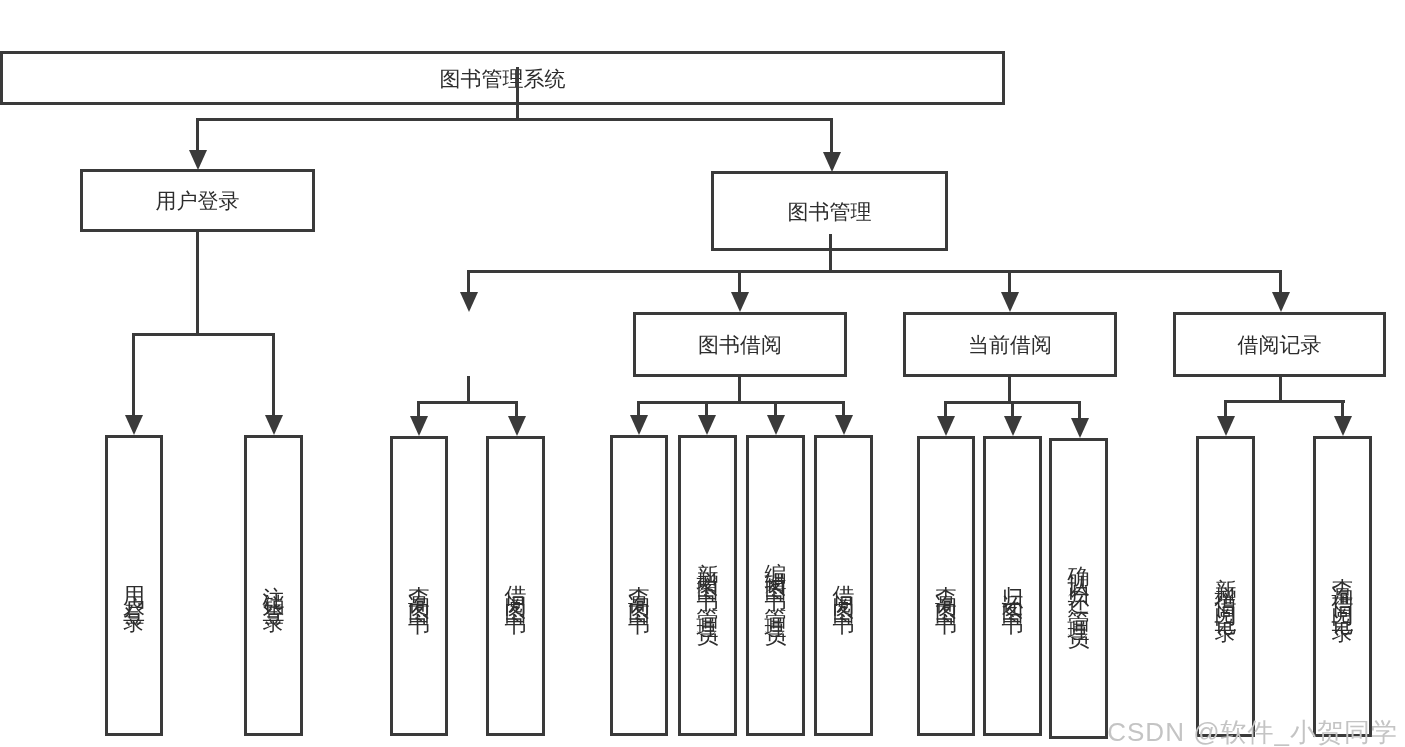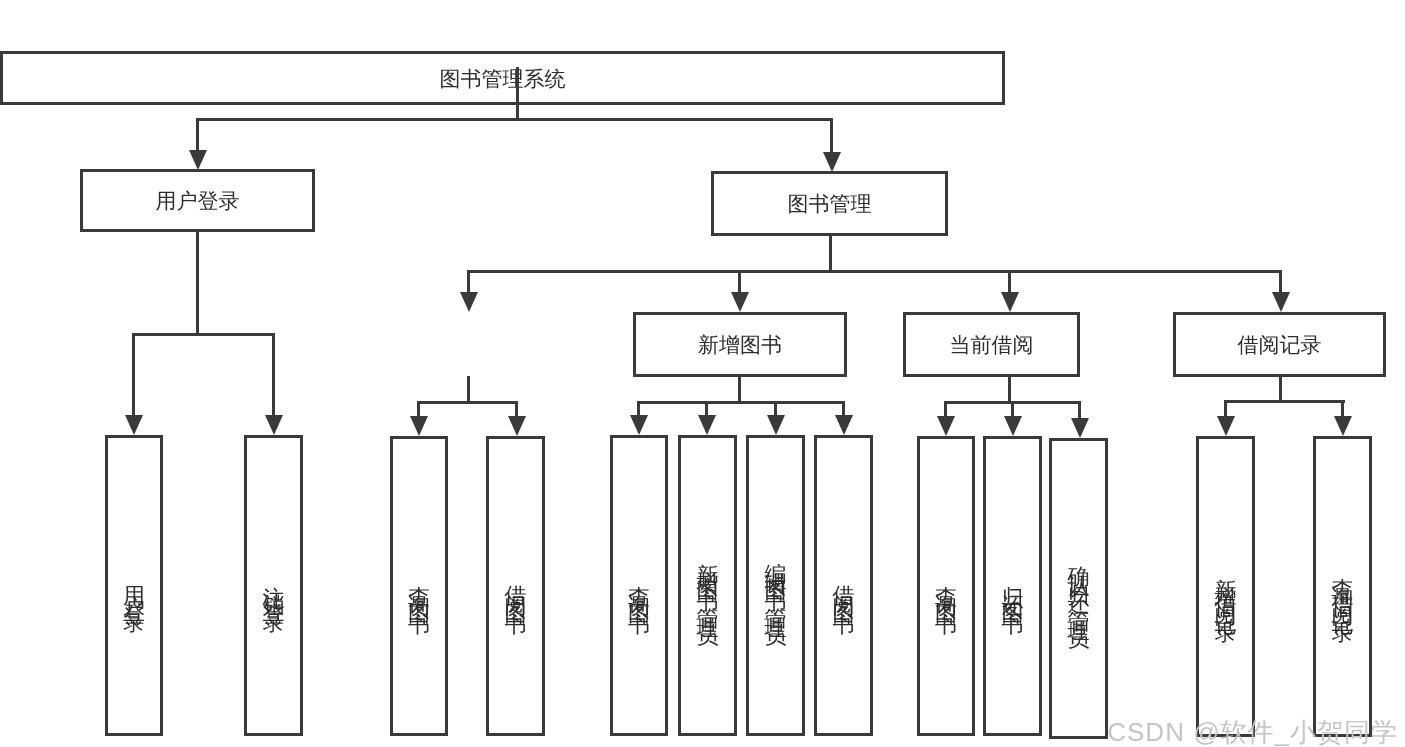--- a/index.html
+++ b/index.html
@@ -20,28 +20,28 @@
 
 <div id="canvas">
 
   <div class="bx" style="left:0;top:14px;width:1005px;height:54px;margin-top:37px;">
     <span>图书管理系统</span>
   </div>
 
   <div class="bx" style="left:80px;top:169px;width:235px;height:63px;">
     <span>用户登录</span>
   </div>
-  <div class="bx" style="left:711px;top:171px;width:237px;height:65px;">
+  <div class="bx" style="left:711px;top:171px;width:237px;height:80px;">
     <span>图书管理</span>
   </div>
 
   <div class="bx" style="left:633px;top:312px;width:214px;height:65px;">
-    <span>新增图书</span>
+    <span>图书借阅</span>
   </div>
-  <div class="bx" style="left:903px;top:312px;width:177px;height:65px;">
+  <div class="bx" style="left:903px;top:312px;width:214px;height:65px;">
     <span>当前借阅</span>
   </div>
   <div class="bx" style="left:1173px;top:312px;width:213px;height:65px;">
     <span>借阅记录</span>
   </div>
 
   <div class="bx v" style="left:105px;top:435px;width:58px;height:301px;">
     <span>用户登录</span>
   </div>
   <div class="bx v" style="left:244px;top:435px;width:59px;height:301px;">

